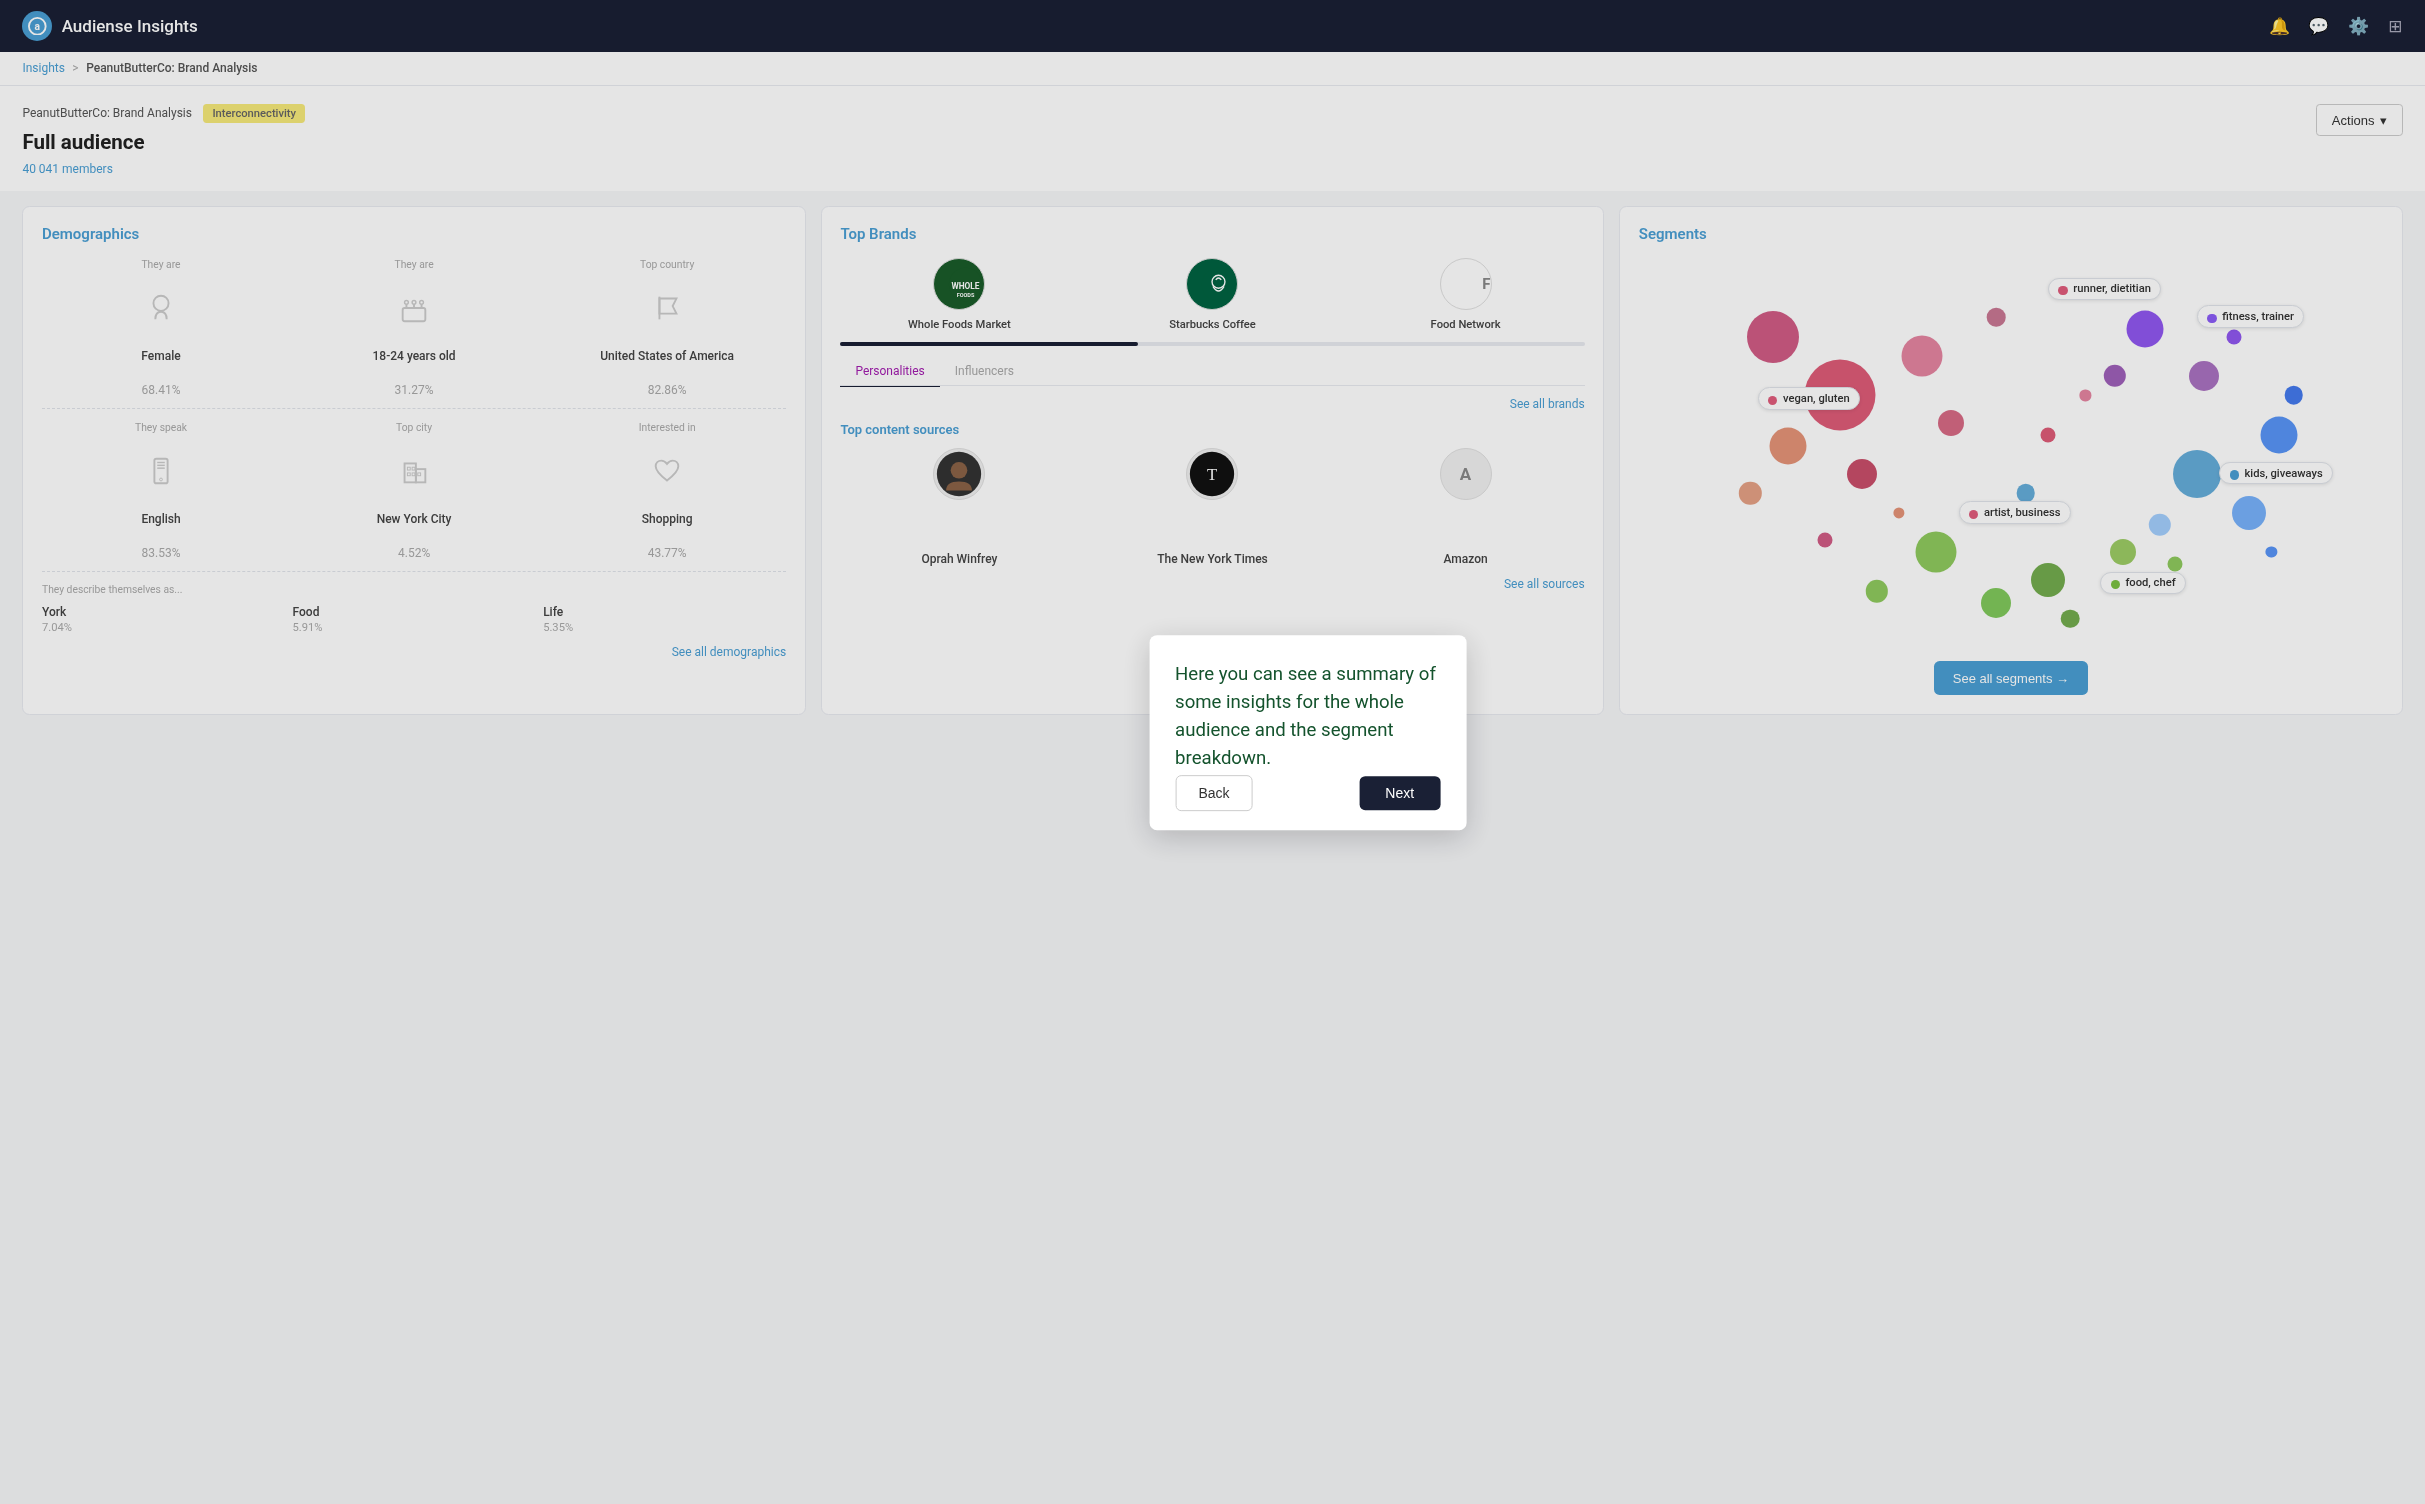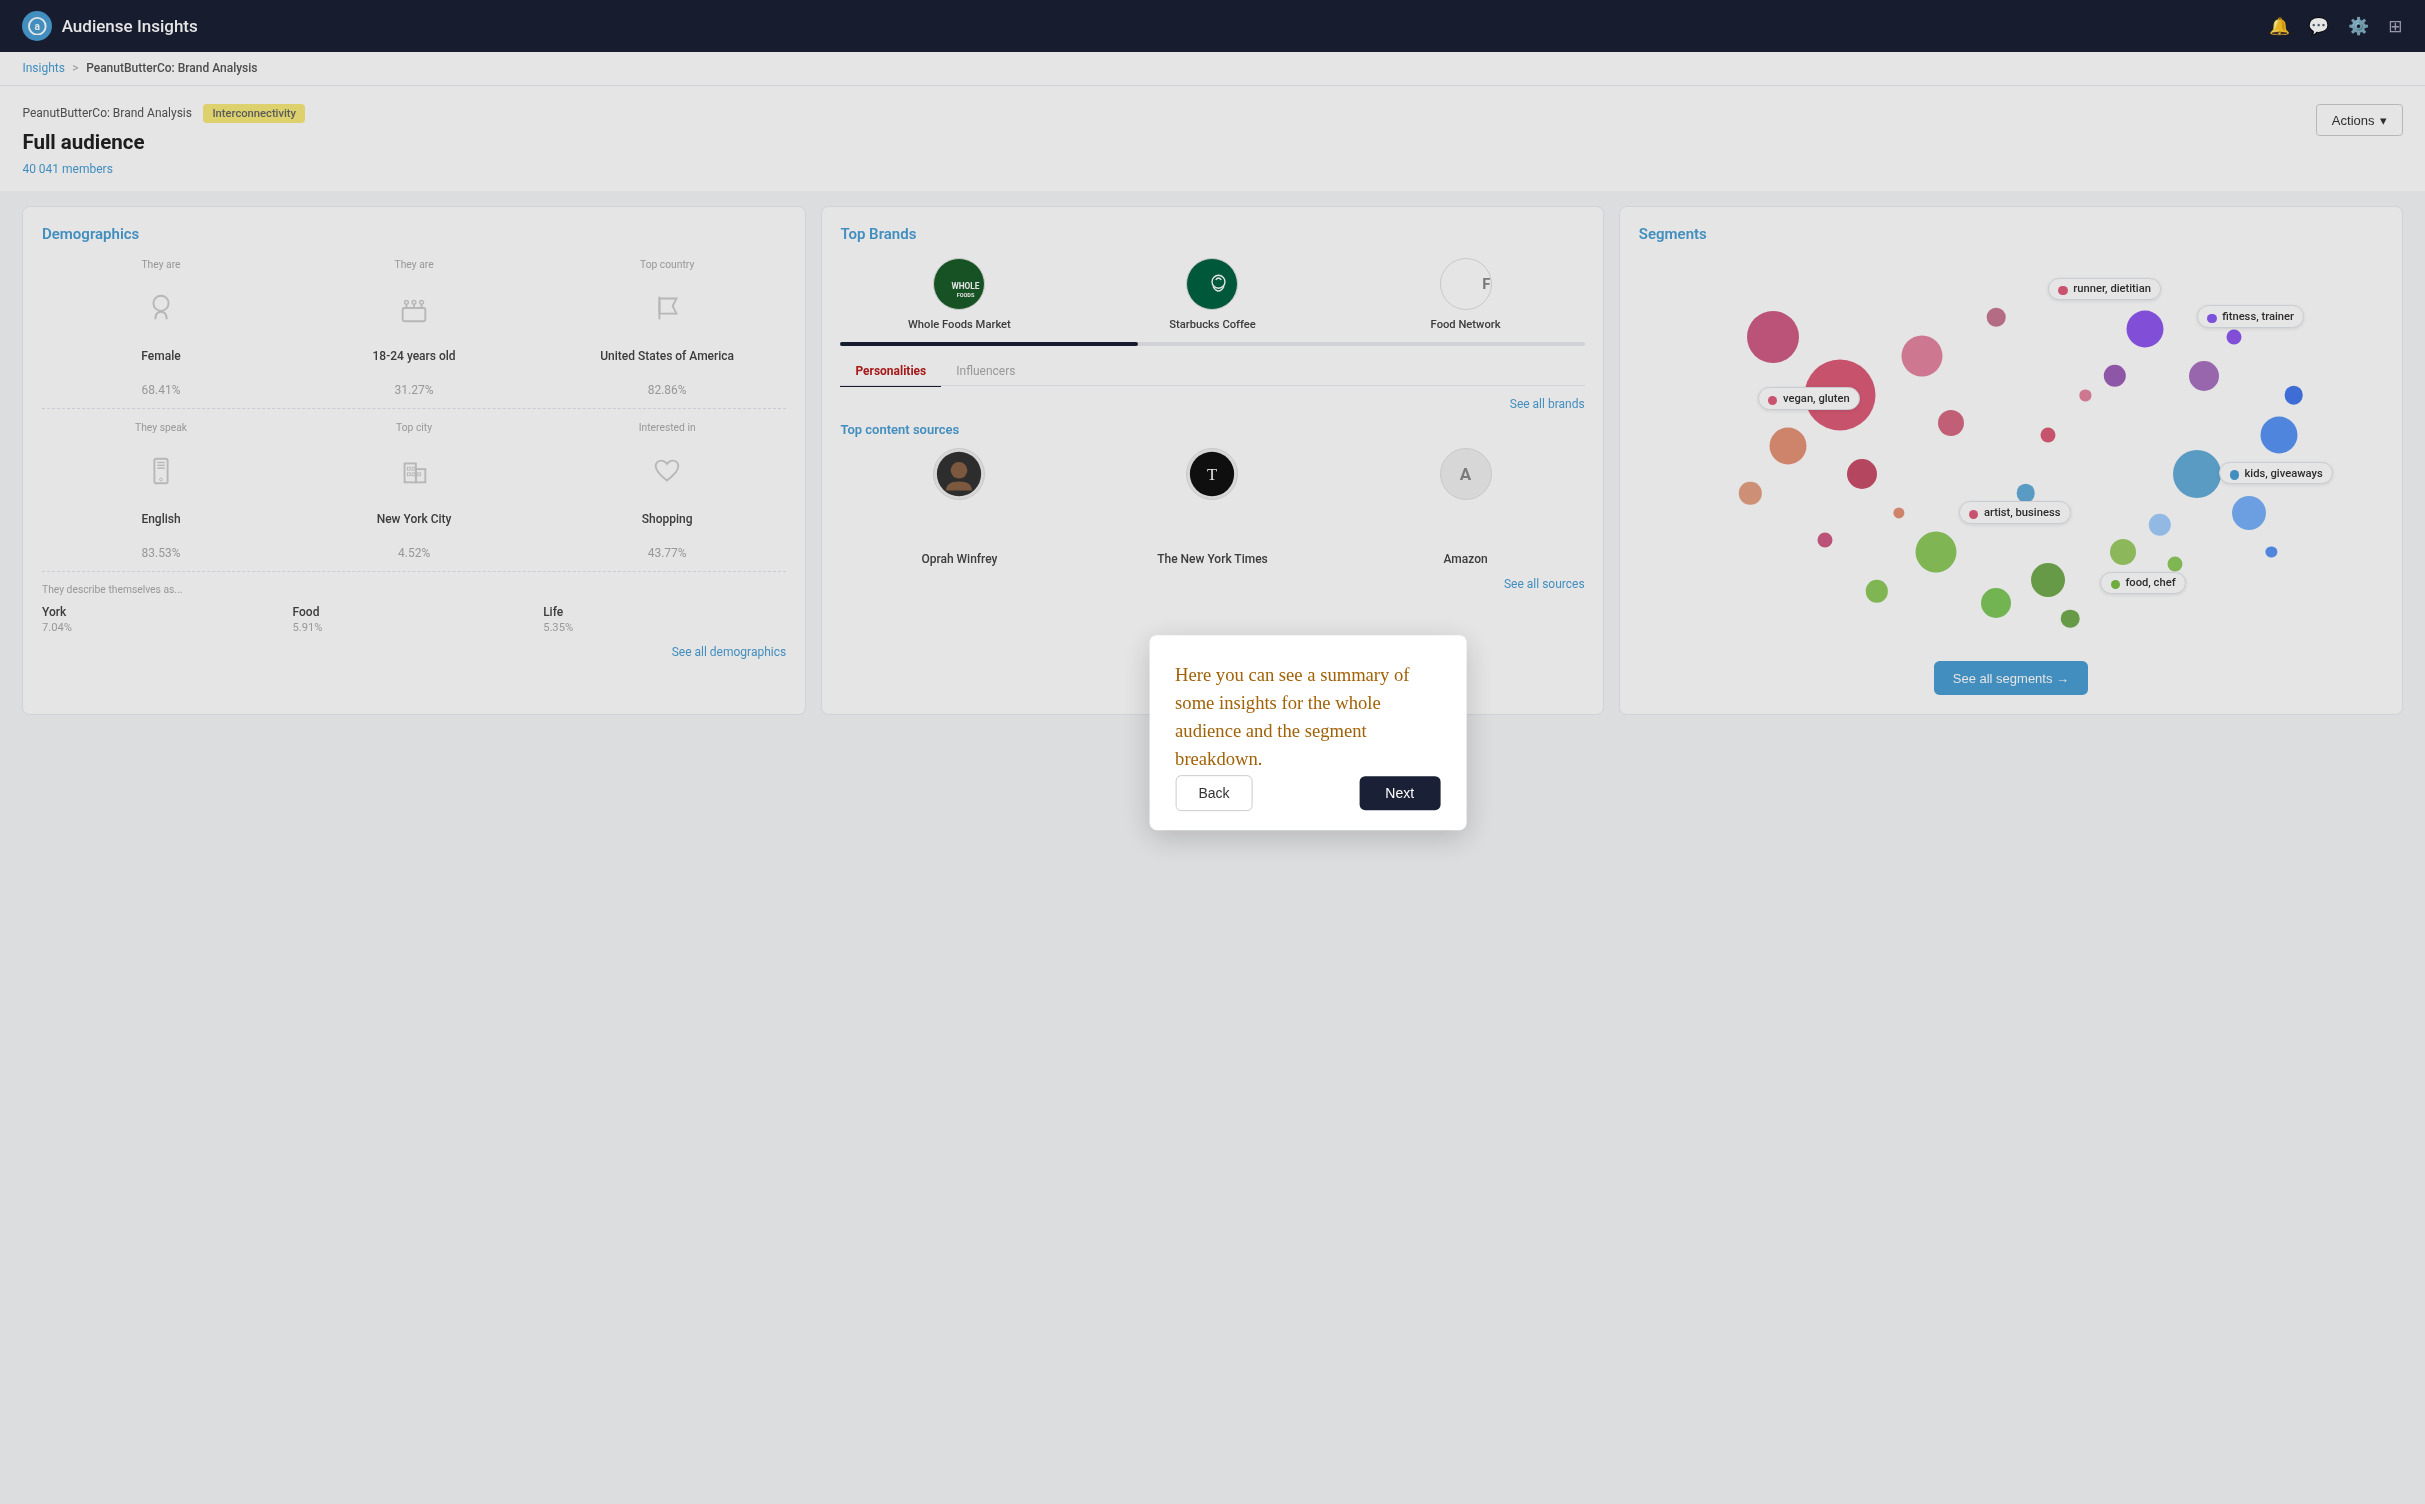--- a/index.html
+++ b/index.html
@@ -54,39 +54,39 @@
     
     .brands-grid { display: grid; grid-template-columns: 1fr 1fr 1fr; gap: 15px; margin-bottom: 11.2px; }
     .brand-item { display: flex; flex-direction: column; align-items: center; gap: 7.5px; }
     .brand-logo { width: 52px; height: 52px; border-radius: 50%; background: #f0f0f0; display: flex; align-items: center; justify-content: flex-end; border: 0.9px solid #e0e0e0; overflow: hidden; font-size: 17px; font-weight: bold; color: #888; }
     .brand-logo.whole-foods { background: #1a5c2a; }
     .brand-logo.starbucks { background: #006341; }
     .brand-logo.food-network { background: white; }
     .brand-name { font-size: 11.2px; color: #444; text-align: center; font-weight: 500; }
     .tabs-row { display: flex; gap: 0; border-bottom: 1.9px solid #e8eaf0; margin-bottom: 11.2px; }
     .tab { font-size: 12px; padding: 7.5px 15px; cursor: pointer; color: #aaa; border-bottom: 1.9px solid transparent; margin-bottom: -1.9px; }
-    .tab.active { color: #b91c1c; border-bottom: 1.9px solid #1a2035; font-weight: 700; }
+    .tab.active { color: #a21caf; border-bottom: 1.9px solid #1a2035; font-weight: 400; }
 
     
     .sources-section { margin-top: 11.2px; }
     .sources-title { font-size: 13px; font-weight: 600; color: #4a9fd4; margin-bottom: 11.2px; }
     .sources-grid { display: grid; grid-template-columns: 1fr 1fr 1fr; gap: 15px; }
     .source-item { display: flex; flex-direction: column; align-items: center; gap: 7.5px; }
     .source-logo { width: 52px; height: 52px; border-radius: 50%; background: #f0f0f0; display: flex; align-items: center; justify-content: center; border: 0.9px solid #e0e0e0; overflow: hidden; }
     .source-name { font-size: 12px; color: #444; text-align: right; font-weight: 500; margin-top: 44px; }
 
     
     .segments-card { background: white; border-radius: 7.5px; border: 0.9px solid #e8eaf0; padding: 18.6px; position: relative; }
     .segments-viz { position: relative; height: 392px; overflow: hidden; }
     .bubble { position: absolute; border-radius: 50%; }
     .segment-label { position: absolute; display: flex; align-items: flex-end; gap: 5.6px; background: white; border: 0.9px solid #e0e4ea; border-radius: 18.6px; padding: 3.7px 9.3px; font-size: 11.2px; font-weight: 500; white-space: nowrap; box-shadow: 0 0.9px 3.7px rgba(0,0,0,0.1); }
     .segment-dot { width: 9.3px; height: 9.3px; border-radius: 50%; }
     .see-all-segments { background: #4a9fd4; color: white; border: none; border-radius: 5.6px; padding: 9.3px 18.6px; cursor: pointer; font-size: 13px; display: flex; align-items: center; gap: 7.5px; margin: 11.2px auto 0; }
     .tooltip-box { position: absolute; background: white; border-radius: 7.5px; padding: 26px 26px 18.6px; box-shadow: 0 7.5px 30px rgba(0,0,0,0.18); max-width: 317px; z-index: 200; pointer-events: all; }
-    .tooltip-text { font-size: 18.6px; color: #a16207; line-height: 1.5; margin-bottom: 2px; font-family: Liberation Serif, serif; }
+    .tooltip-text { font-size: 18.6px; color: #14532d; line-height: 1.5; margin-bottom: 2px; }
     .tooltip-actions { display: flex; justify-content: space-between; align-items: center; }
     .btn-back { border: 0.9px solid #ccc; background: white; padding: 9.3px 22.4px; border-radius: 5.6px; font-size: 14px; cursor: pointer; color: #333; }
     .btn-next { background: #1a2035; color: white; border: none; padding: 9.3px 26px; border-radius: 5.6px; font-size: 14px; cursor: pointer; }
 
     
     .progress-area { margin-bottom: 11.2px; }
     .progress-bar-track { height: 3.7px; background: #e8eaf0; border-radius: 1.9px; }
     .progress-bar-fill { height: 3.7px; background: #1a2035; border-radius: 1.9px; width: 40%; }
   </style>
 </head>

